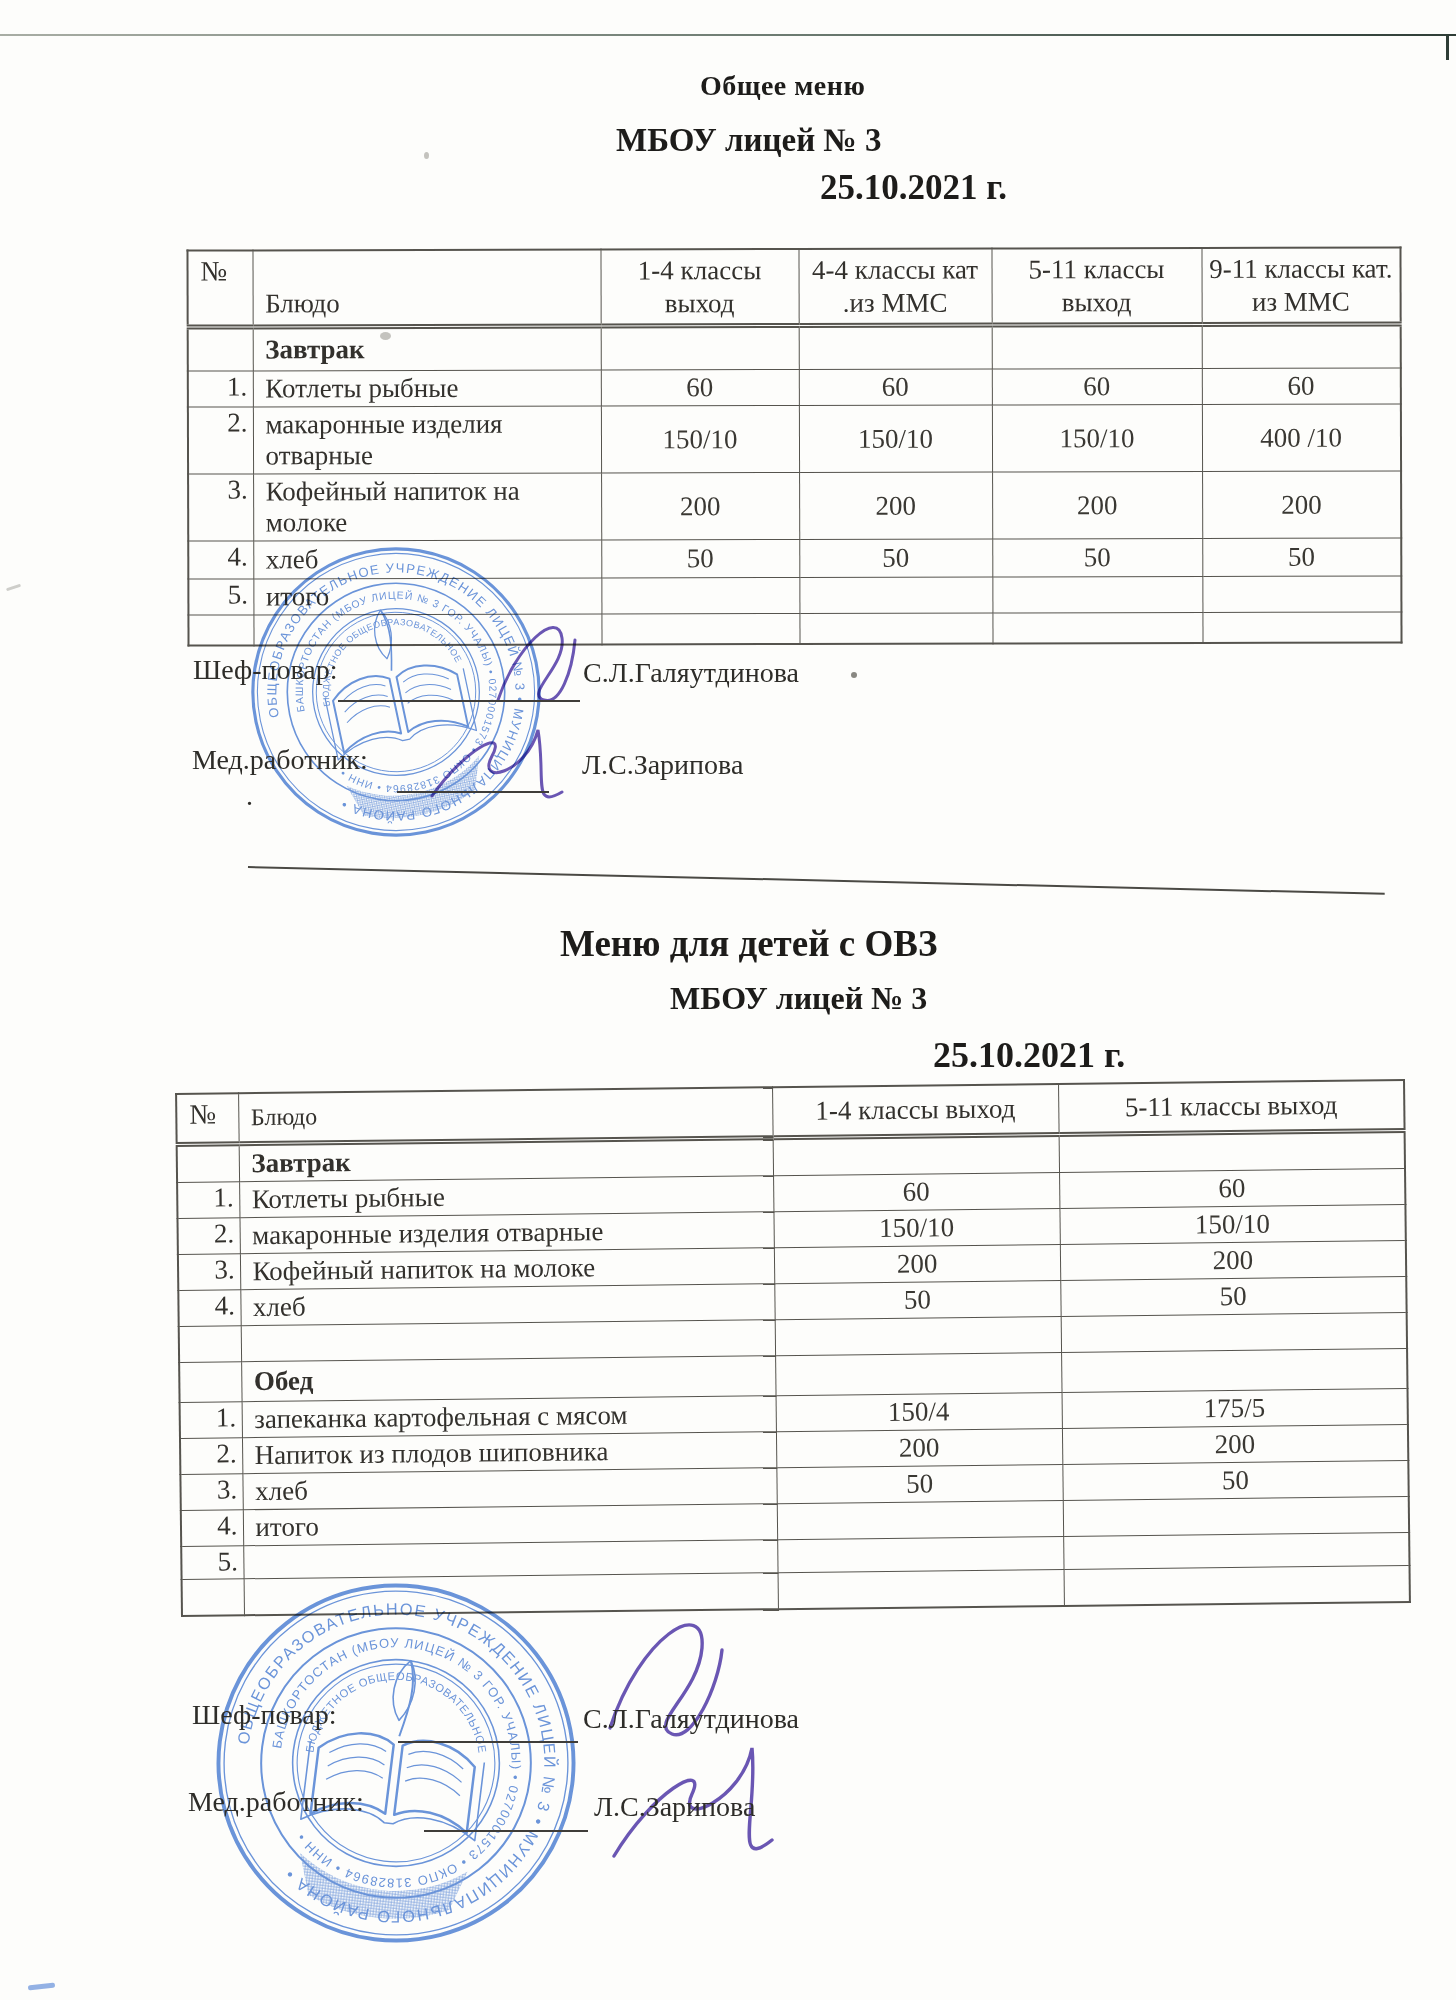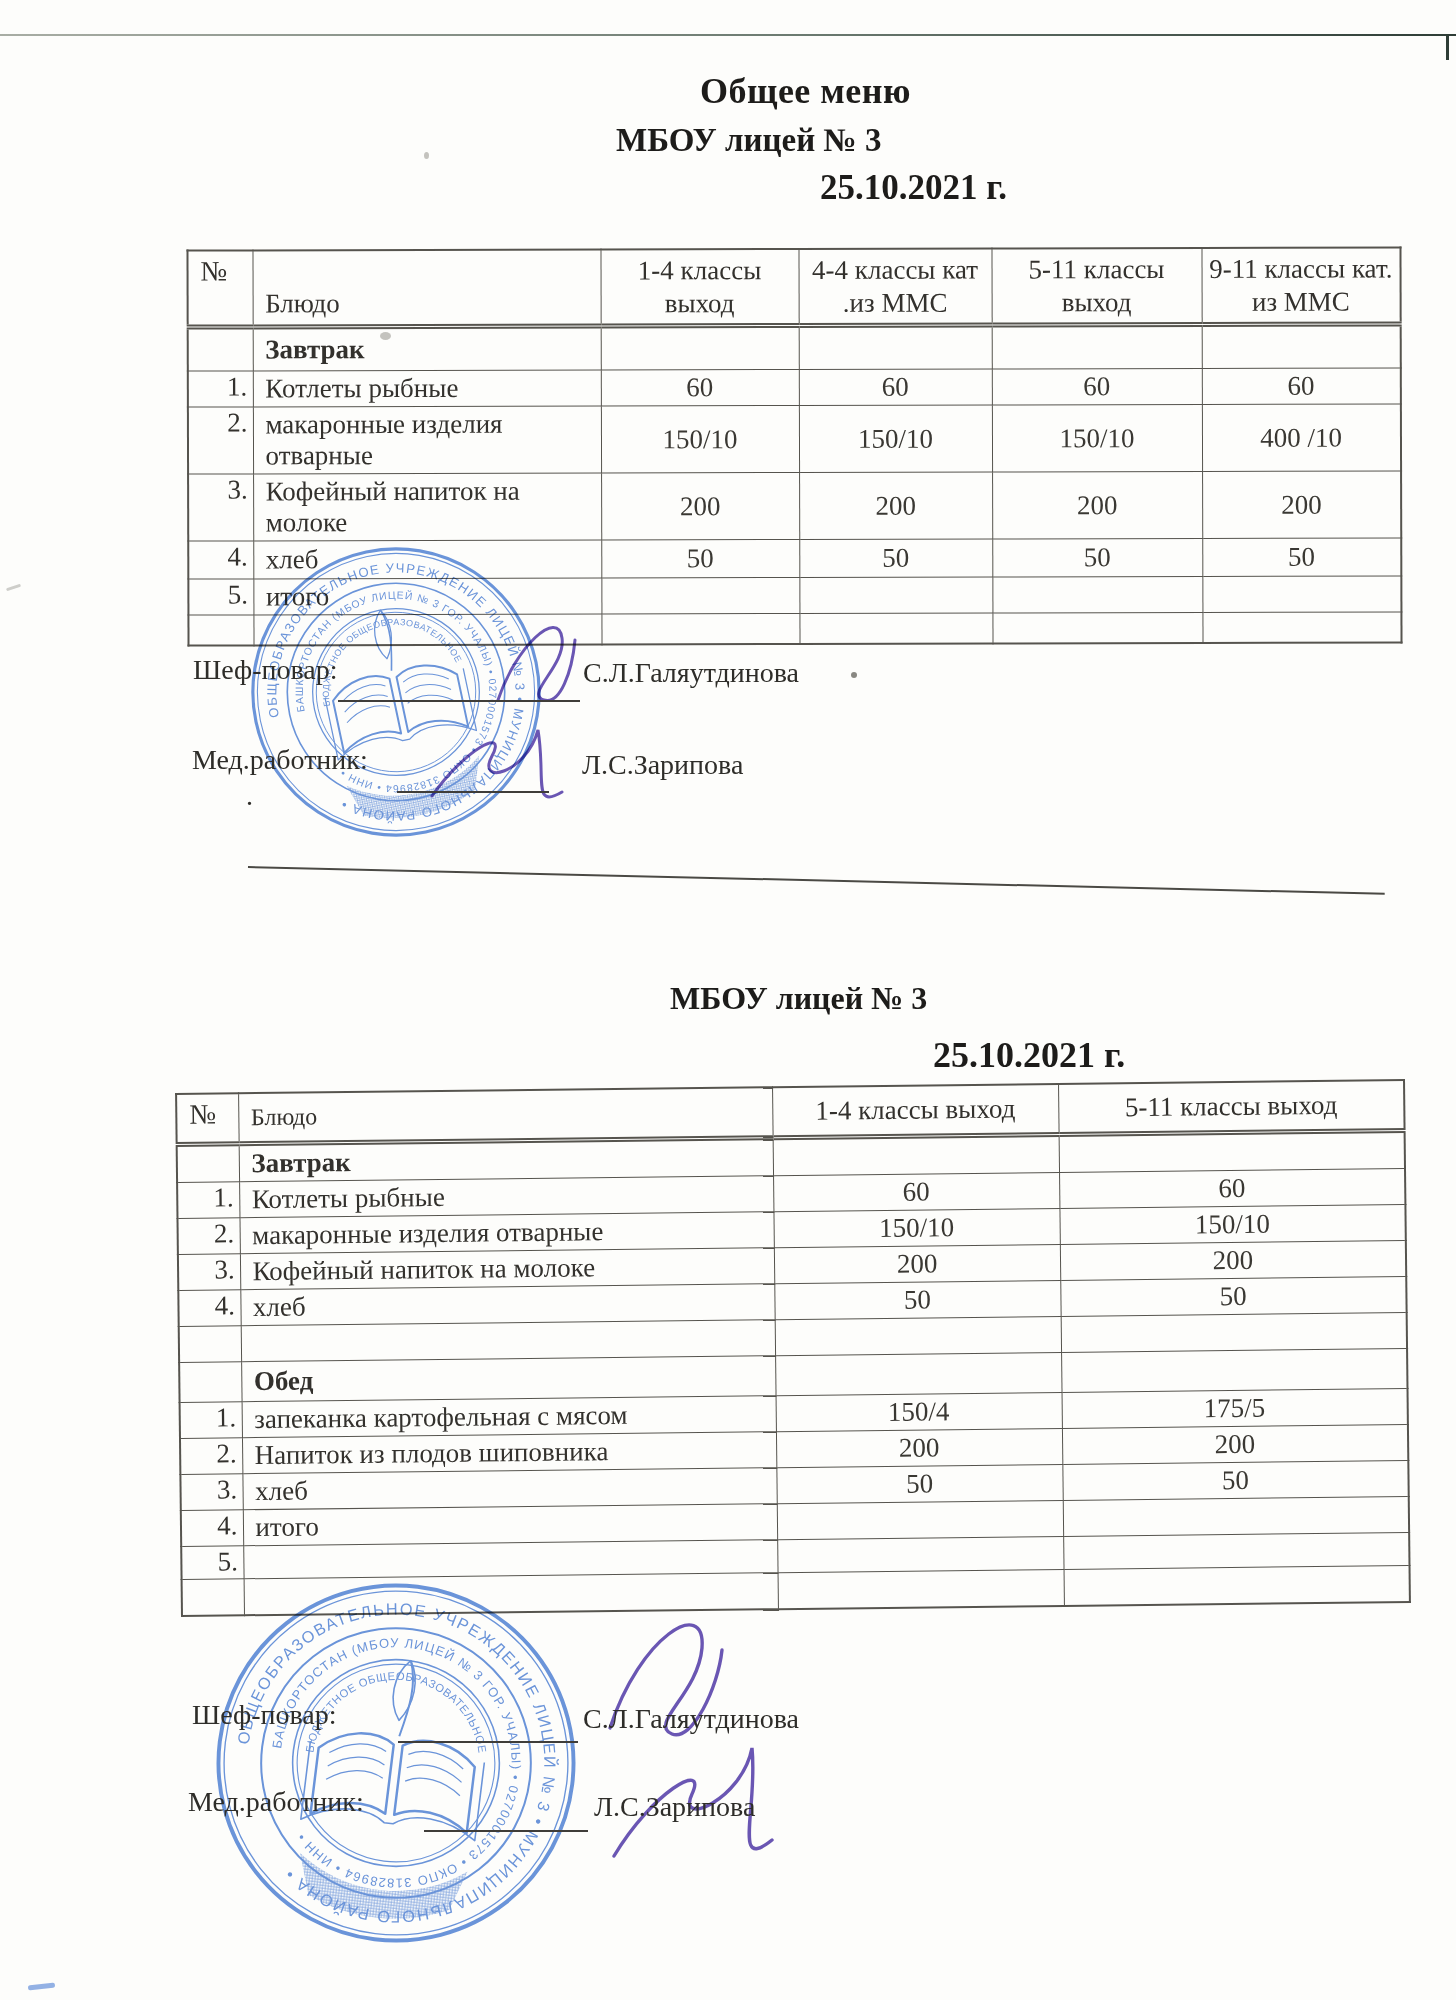--- a/index.html
+++ b/index.html
@@ -3,21 +3,21 @@
 <meta charset="utf-8">
 <style>
   html,body{margin:0;padding:0;background:#e8e8e4;}
   .page{
     position:relative;width:1456px;height:2000px;margin:0 auto;
     background:var(--paper,#fdfdfb);overflow:hidden;
     font-family:"Liberation Serif",serif;color:var(--ink,#2b2a26);
   }
   
   .doc-title{position:absolute;font-weight:bold;white-space:nowrap;color:#1d1c1a;}
-  .t1-line1{left:700px;top:70px;font-size:36px;letter-spacing:.5px;}
+  .t1-line1{left:700px;top:70px;font-size:28px;letter-spacing:.5px;}
   .t1-line2{left:616px;top:122px;font-size:33px;}
   .t1-date {left:820px;top:168px;font-size:35px;}
   .t2-line1{left:560px;top:922px;font-size:37px;}
   .t2-line2{left:670px;top:980px;font-size:32px;}
   .t2-date {left:933px;top:1034px;font-size:36px;}
   
   .menu-table{
     position:absolute;border-collapse:collapse;table-layout:fixed;
     font-size:27px;color:#33312d;
   }
@@ -218,20 +218,21 @@
   <div class="sig-label lbl-chef1">Шеф-повар:</div>
   <div class="uline u1"></div>
   <div class="sig-name name-chef1">С.Л.Галяутдинова</div>
   <div class="sig-label lbl-med1">Мед.работник:</div>
   <div class="uline u2"></div>
   <div class="sig-name name-med1">Л.С.Зарипова</div>
   <div class="stray-dot">.</div>
 
   <div class="separator"></div>
 
+  <div class="doc-title t2-line1">Меню для детей с ОВЗ</div>
   <div class="doc-title t2-line2">МБОУ лицей № 3</div>
   <div class="doc-title t2-date">25.10.2021 г.</div>
 
   <table class="menu-table table2">
       <colgroup>
         <col class="col-0">
         <col class="col-1">
         <col class="col-2">
         <col class="col-3">
       </colgroup>

